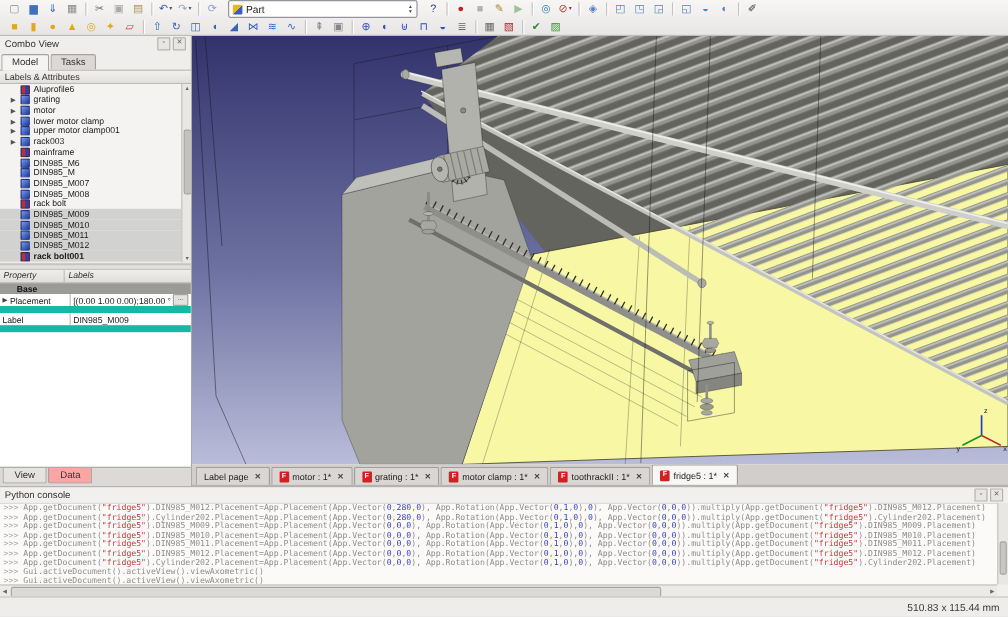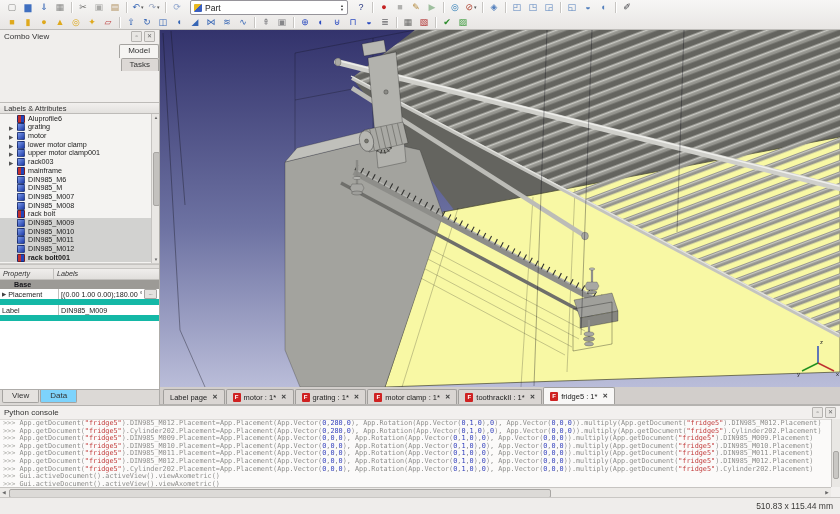--- a/index.html
+++ b/index.html
@@ -18,26 +18,26 @@
     display:flex;align-items:center;font-size:8.5px;color:#222;padding:0 3px;gap:3px;}
   .wbicon{width:8px;height:8px;background:linear-gradient(135deg,#e8b820 50%,#3a5fc0 50%);border-radius:1px;}
   .wbspin{margin-left:auto;display:flex;flex-direction:column;font-size:4px;color:#444;line-height:4px;}
   
   #sidebar{position:absolute;left:0;top:30px;width:160px;height:375px;background:#f0eeec;
     border-right:1px solid #aeaca9;box-sizing:border-box;display:flex;flex-direction:column;}
   .panel-title{height:13px;display:flex;align-items:center;padding:0 4px;font-size:8px;color:#333;}
   .ptools{margin-left:auto;display:flex;gap:2px;}
   .ptool{width:9px;height:9px;border:1px solid #b5b3b0;background:#e8e6e3;font-size:6px;line-height:8px;
      text-align:center;color:#666;border-radius:1px;}
-  .cv-tabs{height:15px;display:flex;padding-left:1px;gap:1px;align-items:flex-end;flex-direction:column;}
+  .cv-tabs{height:15px;display:flex;padding-left:1px;gap:1px;align-items:flex-end;}
   .cv-tab{font-size:8px;color:#333;padding:1px 8px 2px;border:1px solid #a5a3a0;border-bottom:none;
      border-radius:2px 2px 0 0;background:#dcd8d5;}
   .cv-tab.active{background:#f5f4f2;position:relative;top:1px;padding-bottom:3px;}
   .tree-header{height:12px;background:linear-gradient(#f2f0ee,#e3e1de);border:1px solid #bdbbb8;border-left:none;border-right:none;
-     font-size:7.5px;color:#333;padding:1px 4px 0;box-sizing:border-box;margin-top:44px;}
+     font-size:7.5px;color:#333;padding:1px 4px 0;box-sizing:border-box;}
   #tree{height:149px;position:relative;background:#f4f3f1;overflow:hidden;border-bottom:1px solid #cfcdca;}
   .trow{height:8.7px;display:flex;align-items:flex-end;padding-left:9px;font-size:7.2px;color:#1a1a1a;white-space:nowrap;}
   .trow.selected{background:#d2d2d0;}
   .trow.bold{font-weight:bold;}
   .texp{width:8px;font-size:5.5px;color:#555;flex:0 0 8px;}
   .ticon{width:8px;height:8px;border-radius:1px;margin-right:3px;flex:0 0 8px;border:0.5px solid rgba(0,0,0,.35);box-sizing:border-box;}
   .ticon.blue{background:linear-gradient(135deg,#7b9ae8,#1c39a8);}
   .ticon.redblue{background:linear-gradient(90deg,#c03030 45%,#2344b8 45%);}
   .vscroll{position:absolute;right:0;top:0;width:8px;height:100%;background:#e9e7e4;border-left:1px solid #c6c4c1;box-sizing:border-box;}
   .vthumb{position:absolute;left:1px;width:5px;background:#c3c1be;border:1px solid #a8a6a3;border-radius:2px;}
@@ -51,21 +51,21 @@
   .prow .pc1{display:flex;align-items:center;padding:0 2px;height:100%;}
   .prow .pval{flex:1;overflow:hidden;white-space:nowrap;padding:0 2px;display:flex;align-items:center;}
   .pgroup{height:9px;background:#9c9a96;color:#15151a;font-size:7.2px;font-weight:bold;padding:0 2px 0 14px;line-height:9px;}
   .pexp{font-size:5.5px;color:#444;margin-right:2px;}
   .pbtn{flex:0 0 11px;height:8px;background:#e4e2df;border:1px solid #a7a5a2;border-radius:1px;font-size:5px;
      line-height:7px;text-align:center;color:#333;margin-left:2px;}
   .prop-fill{flex:1;background:#fff;}
   .vd-tabs{height:15px;display:flex;align-items:flex-start;background:#dcd9d6;border-top:1px solid #aeaca9;padding-left:2px;gap:1px;}
   .vd-tab{font-size:8px;color:#333;padding:1px 9px 2px;border:1px solid #a5a3a0;border-top:none;
      border-radius:0 0 2px 2px;background:#e5e2df;}
-  .vd-tab.active{background:#7dd3fc;}
+  .vd-tab.active{background:#fca5a5;}
   
   #viewport{position:absolute;left:160px;top:30px;width:680px;height:357px;}
   
   #doctabs{position:absolute;left:160px;top:387px;width:680px;height:18px;background:#d2cecb;
      border-bottom:1px solid #b5b3b0;box-sizing:border-box;display:flex;align-items:flex-end;padding-left:3px;}
   .dtab{height:14px;display:flex;align-items:center;font-size:7.5px;color:#222;padding:0 6px;gap:3px;
      border:1px solid #a19f9c;border-bottom:none;border-radius:2px 2px 0 0;background:#dad6d3;margin-right:1px;white-space:nowrap;}
   .dtab.active{background:#f8f7f6;height:16px;}
   .dicon{width:8px;height:9px;background:#cf2222;border-radius:1px;color:#fff;font-size:6px;line-height:9px;
      text-align:center;font-weight:bold;flex:0 0 8px;}

